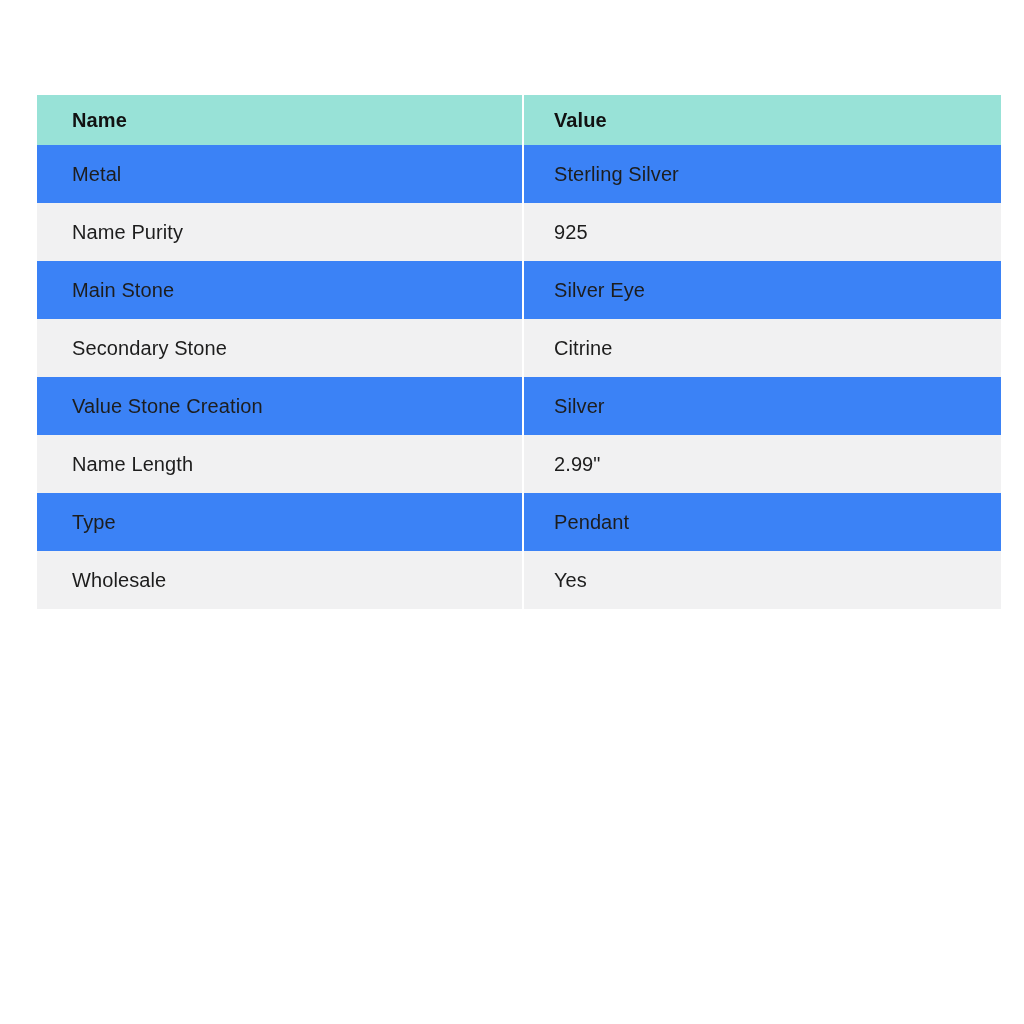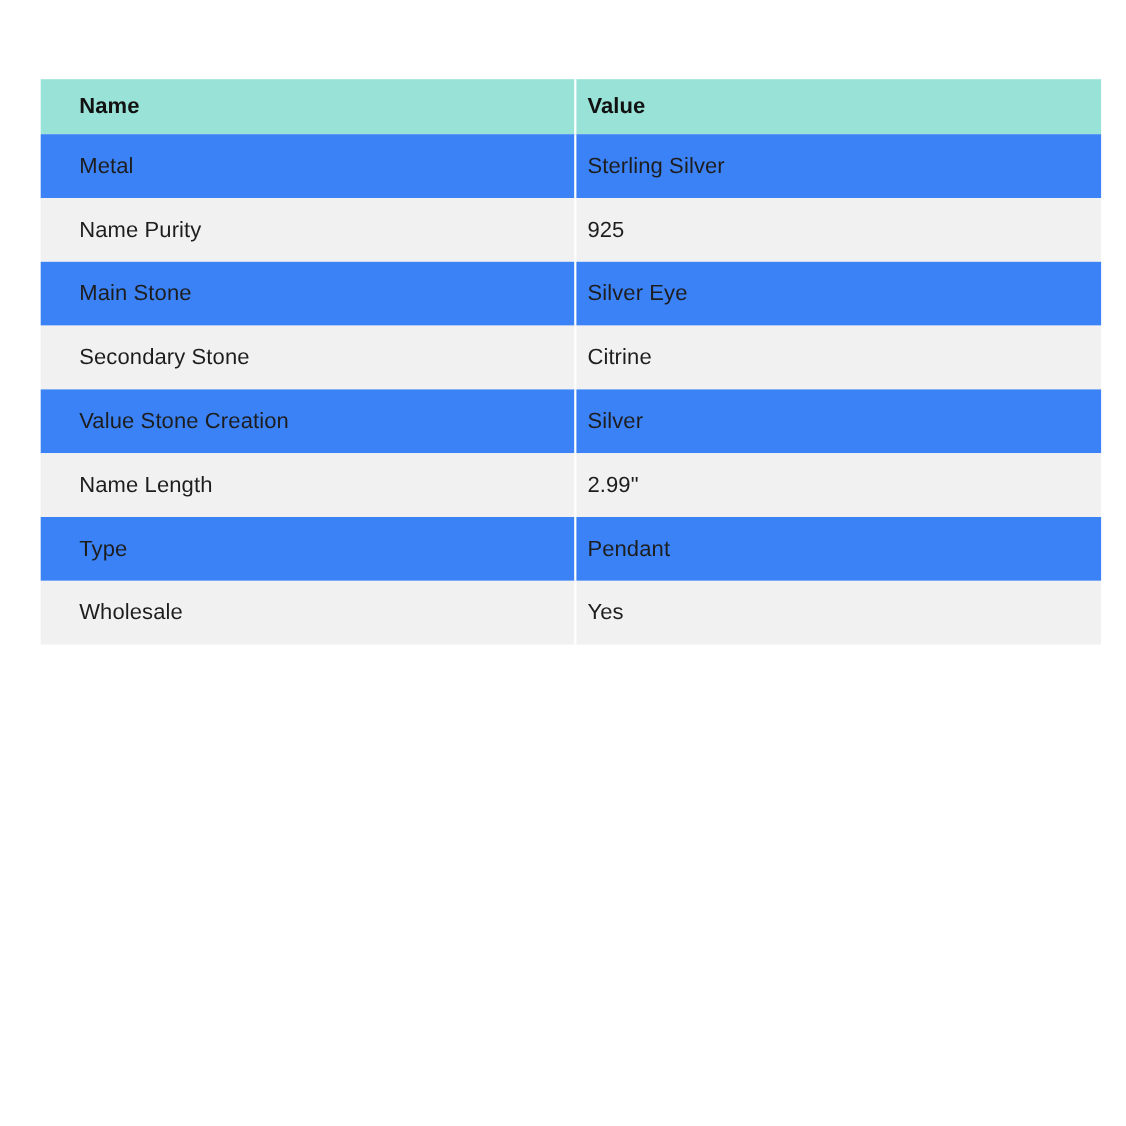--- a/index.html
+++ b/index.html
@@ -13,21 +13,21 @@
   .page {
     position: relative;
     width: 1024px;
     height: 1024px;
     background: #ffffff;
     overflow: hidden;
   }
   .attr-table {
     position: absolute;
     left: 37px;
-    top: 72px;
+    top: 95px;
     width: 964px;
   }
   .row {
     display: flex;
     height: 58px;
     background: #3b82f6;
   }
   .row.header {
     height: 50px;
   }
@@ -41,21 +41,21 @@
     white-space: nowrap;
     overflow: hidden;
   }
   .cell.name-col {
     width: 487px;
     padding-left: 35px;
     border-right: 2px solid #ffffff;
   }
   .cell.value-col {
     flex: 1;
-    padding-left: 10px;
+    padding-left: 30px;
   }
   .row.header .cell {
     font-weight: 700;
     color: #111111;
     font-size: 20px;
   }
   #rows .row:nth-child(even) {
     background: #f1f1f2;
   }
 </style>

